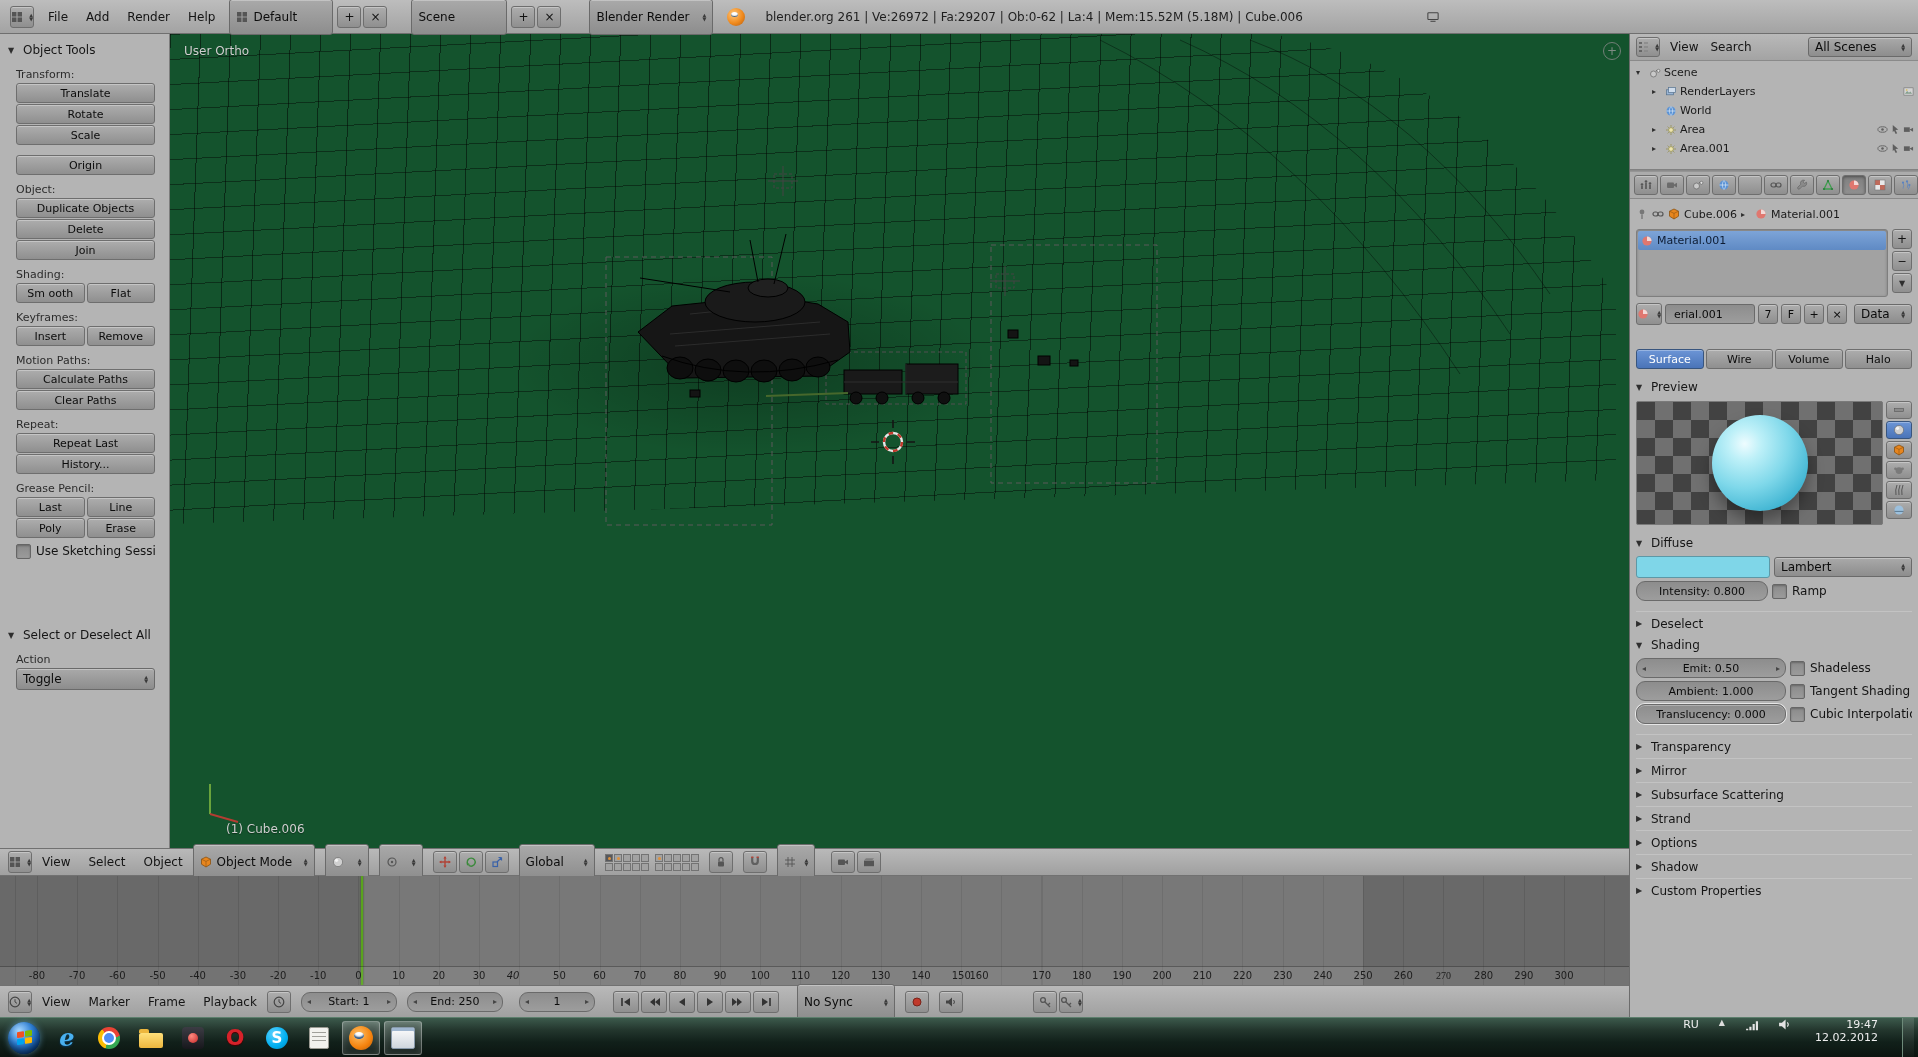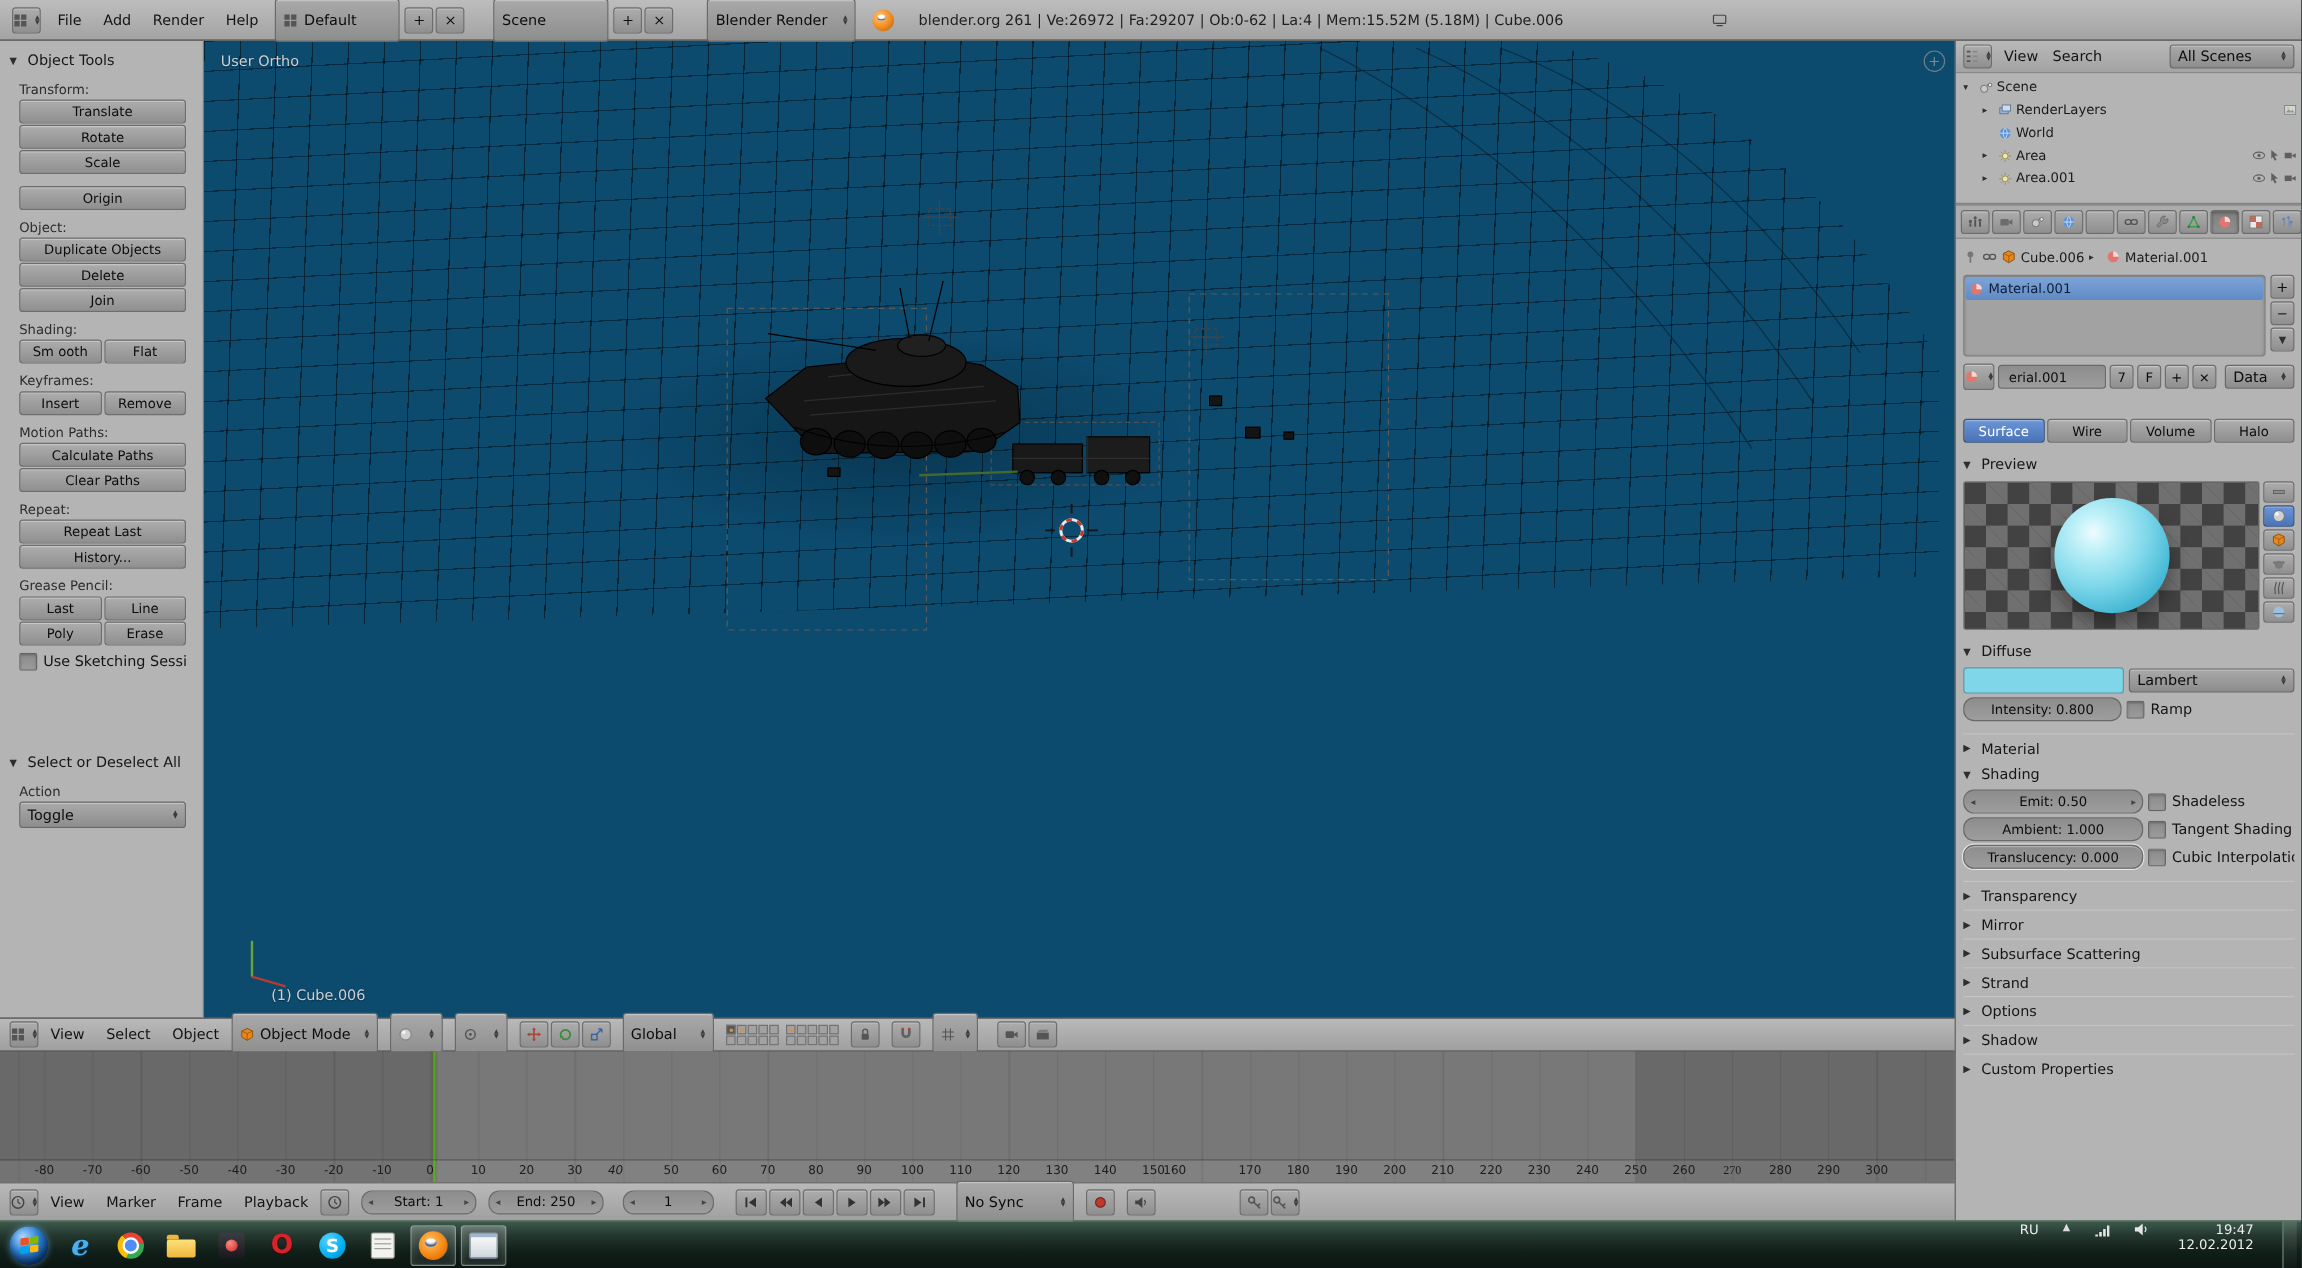--- a/index.html
+++ b/index.html
@@ -48,21 +48,21 @@
   
   #toolshelf{position:absolute;left:0;top:34px;width:170px;height:814px;background:#b4b4b4;
     border-right:1px solid #7d7d7d;box-sizing:border-box;padding:6px 14px 0 16px;overflow:hidden;}
   .p-head{display:flex;align-items:center;gap:5px;font-size:12px;color:#161616;height:20px;margin-left:-8px;}
   .ts-label{font-size:11px;color:#2c2c2c;margin:8px 0 2px;}
   .ts-btn{width:100%;margin:1px 0;}
   .ts-row{display:flex;gap:2px;margin:1px 0;}
   .ts-row .btn{flex:1;}
   .spacer{height:66px;}
   
-  #viewport{position:absolute;left:170px;top:34px;width:1459px;height:814px;background:#0c4a6e;overflow:hidden;}
+  #viewport{position:absolute;left:170px;top:34px;width:1459px;height:814px;background:#14532d;overflow:hidden;}
   #backdrop{position:absolute;left:0;top:0;width:1459px;height:814px;
     clip-path:path("M0 0 L1102 0 Q1310 36 1446 266 L1446 446 L0 490 Z");
     background-image:
       repeating-linear-gradient(92deg, rgba(0,0,0,.5) 0 1px, transparent 1px 30px),
       repeating-linear-gradient(177deg, rgba(0,0,0,.42) 0 1px, transparent 1px 25px),
       radial-gradient(ellipse 340px 130px at 580px 330px, rgba(0,0,0,.28), transparent 70%);}
   #scene-svg{position:absolute;left:0;top:0;}
   .vp-label{position:absolute;color:#cfcfcf;font-size:12px;text-shadow:0 1px 1px rgba(0,0,0,.4);}
   #vp-plus{position:absolute;right:8px;top:8px;width:16px;height:16px;border:1px solid #8a8a8a;border-radius:50%;
     color:#9a9a9a;font-size:12px;display:flex;align-items:center;justify-content:center;opacity:.8;}
@@ -1051,21 +1051,21 @@
         <div class="field w132">
             <span>Intensity: 0.800</span>
           </div>
         <div class="check">
           <span class="box"></span>
           <span>Ramp</span>
         </div>
       </div>
       <div class="collapsed-item" style="margin-top:10px">
         <span class="tri">▶</span>
-        <span>Material</span>
+        <span>Deselect</span>
       </div>
       <div class="p-head" style="margin-left:0">
         <span class="tri">▼</span>
         <span>Shading</span>
       </div>
       <div class="two-col">
         <div class="field stepper w150">
             <span>Emit: 0.50</span>
           </div>
         <div class="check">

